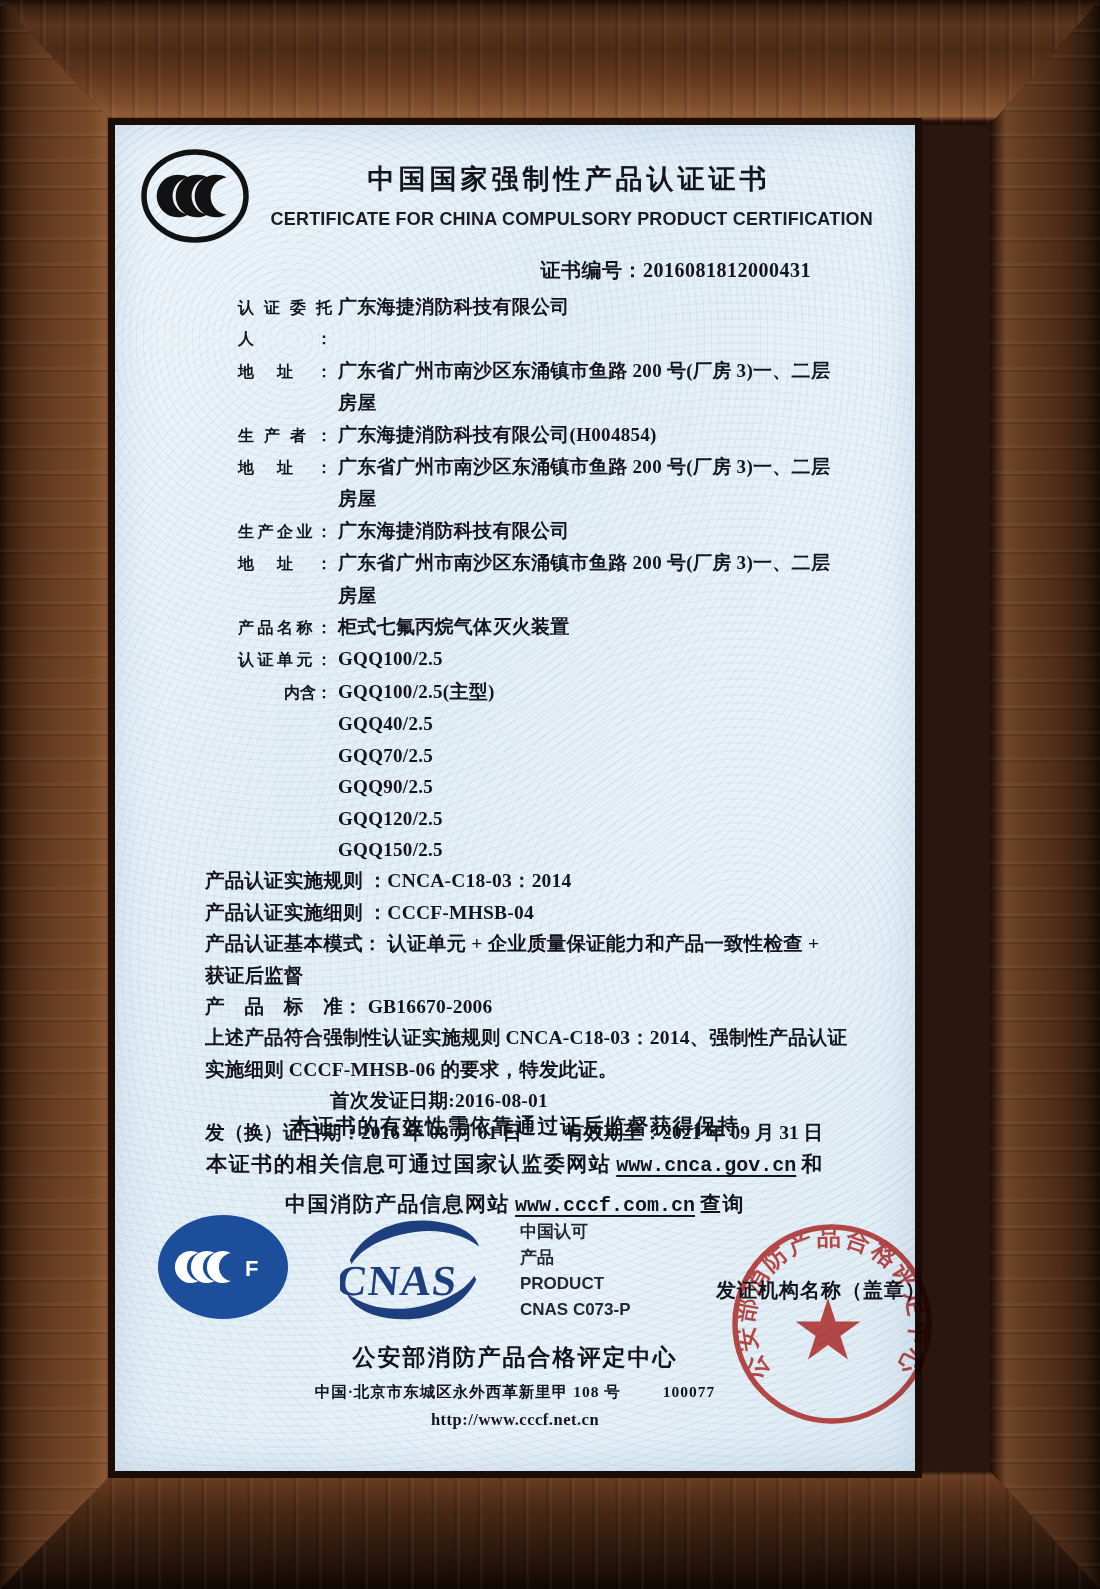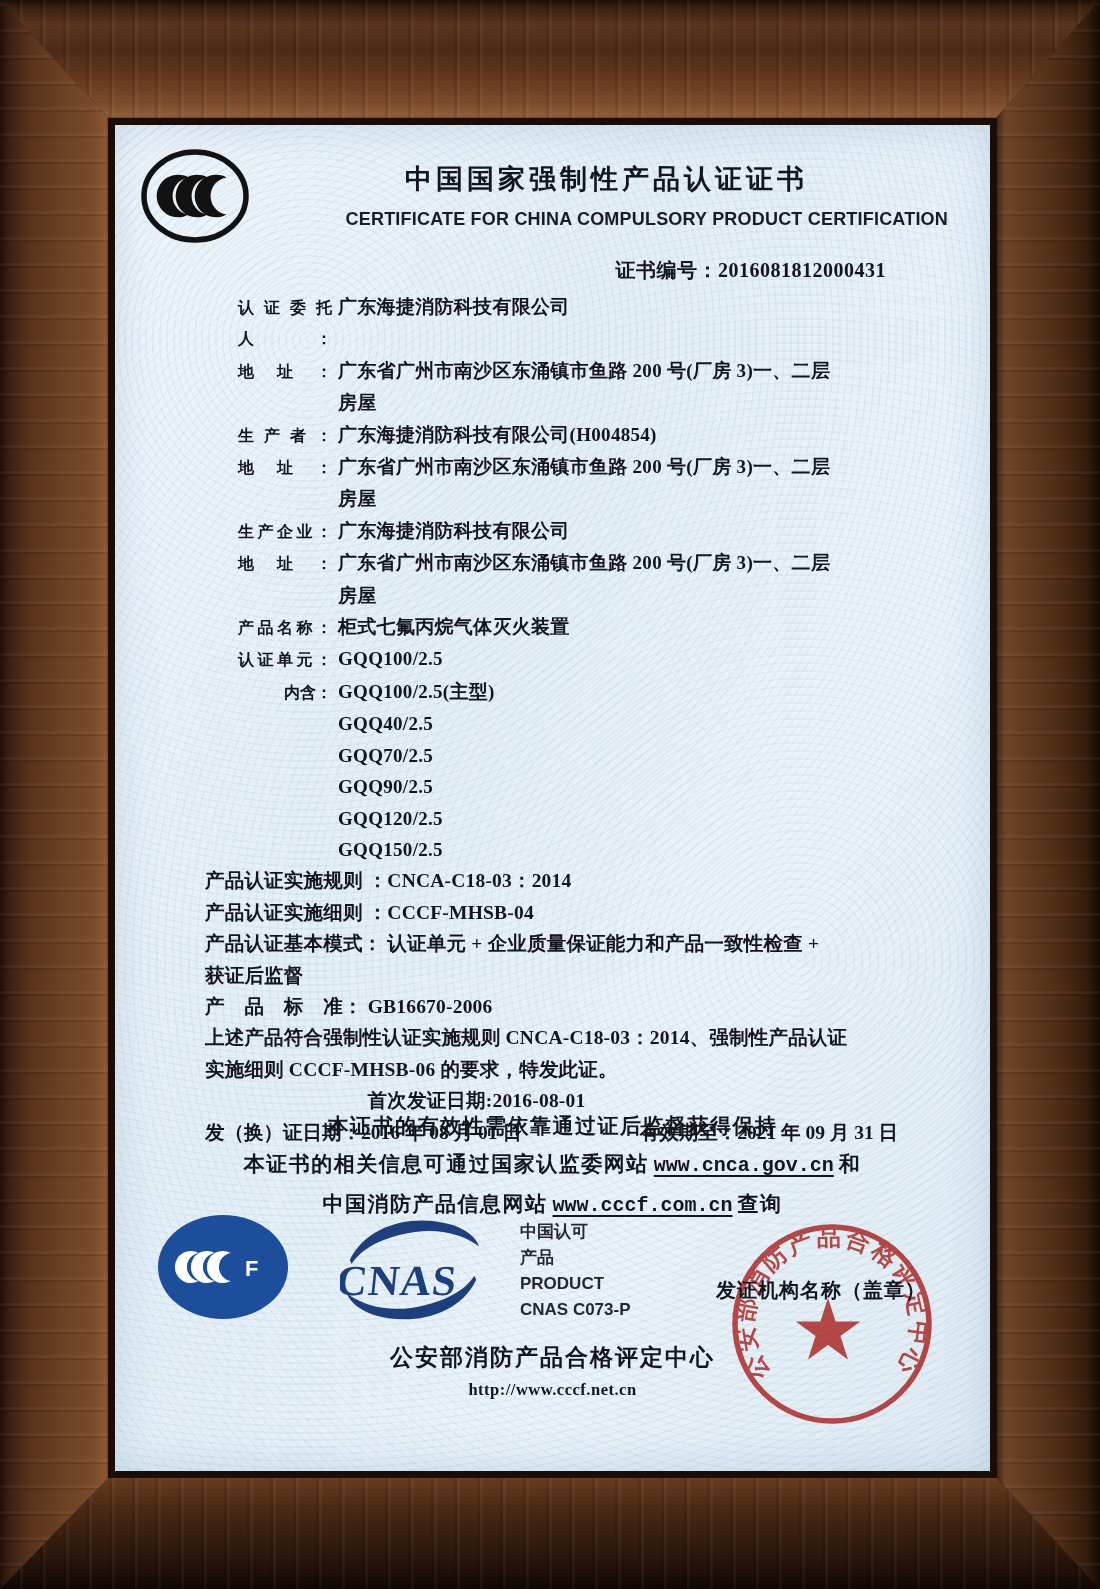--- a/index.html
+++ b/index.html
@@ -16,21 +16,21 @@
   .frame-right{right:0;top:0;width:110px;height:1589px;
     clip-path:polygon(110px 0,0 125px,0 1471px,110px 1589px);
     background:linear-gradient(270deg,#150a05 0%,#331c0e 12%,#4d2b15 35%,#5f3a1f 65%,#6f4526 86%,#1c0d06 100%);}
   .frame-bottom{left:0;bottom:0;width:1100px;height:118px;
     clip-path:polygon(115px 0,990px 0,1100px 118px,0 118px);
     background:linear-gradient(0deg,#0f0703 0%,#1f1009 15%,#331c0e 40%,#4b2a15 70%,#63391e 90%,#6b4023 96%,#241208 100%);}
   .grain-v::after,.grain-h::after{content:"";position:absolute;inset:0;clip-path:inherit;pointer-events:none;}
   .grain-v::after{background:repeating-linear-gradient(90deg,rgba(0,0,0,0) 0 17px,rgba(0,0,0,.10) 17px 20px,rgba(255,255,255,.04) 20px 23px);}
   .grain-h::after{background:repeating-linear-gradient(0deg,rgba(0,0,0,0) 0 21px,rgba(0,0,0,.12) 21px 23px,rgba(255,255,255,.04) 23px 26px);}
   
-  .paper{position:absolute;left:115px;top:125px;width:875px;height:1346px;color:#14141c;
+  .paper{position:absolute;left:115px;top:125px;width:800px;height:1346px;color:#14141c;
     background-image:
       repeating-radial-gradient(circle at 22% 16%,rgba(120,162,205,.10) 0 1.5px,rgba(0,0,0,0) 1.5px 7px),
       repeating-radial-gradient(circle at 78% 62%,rgba(120,162,205,.09) 0 1.5px,rgba(0,0,0,0) 1.5px 8px),
       linear-gradient(115deg,#eef5fa 0%,#e3eef5 38%,#e9f2f8 68%,#deeaf2 100%);
     box-shadow:0 0 0 7px #1b0c06,inset 0 0 40px rgba(120,155,195,.30);}
   
   .ccc-logo{position:absolute;left:24px;top:22px;width:112px;height:98px;}
   .head-text{position:absolute;left:150px;right:42px;top:34px;text-align:center;}
   .title-cn{font-size:27px;font-weight:800;letter-spacing:4px;line-height:40px;}
   .title-en{font-family:"Liberation Sans","DejaVu Sans",sans-serif;font-size:18px;font-weight:700;
@@ -215,17 +215,18 @@
       <circle cx="110" cy="112" r="97" fill="none" stroke="#c5342f" stroke-width="5.5"></circle>
       <path fill="#c5342f" d="M106,86 L113.6,109.5 L138.3,109.5 L118.4,124 L126,147.5 L106,133 L86,147.5 L93.6,124 L73.7,109.5 L98.4,109.5 Z"></path>
       <text font-size="24" font-weight="bold" fill="#c5342f" letter-spacing="3" font-family="Liberation Serif, DejaVu Serif, serif">
         <textPath href="#stamparc" startOffset="2">公安部消防产品合格评定中心</textPath>
       </text>
     </svg>
     <div class="seal-caption">发证机构名称（盖章）</div>
 
     <div class="issuer">
       <div class="issuer-name">公安部消防产品合格评定中心</div>
+      <div class="issuer-addr"><span>中国·北京市东城区永外西革新里甲 108 号</span><span class="post">100077</span></div>
       <div class="issuer-web">http://www.cccf.net.cn</div>
     </div>
 
   </div>
 </div>
 
 </body></html>

